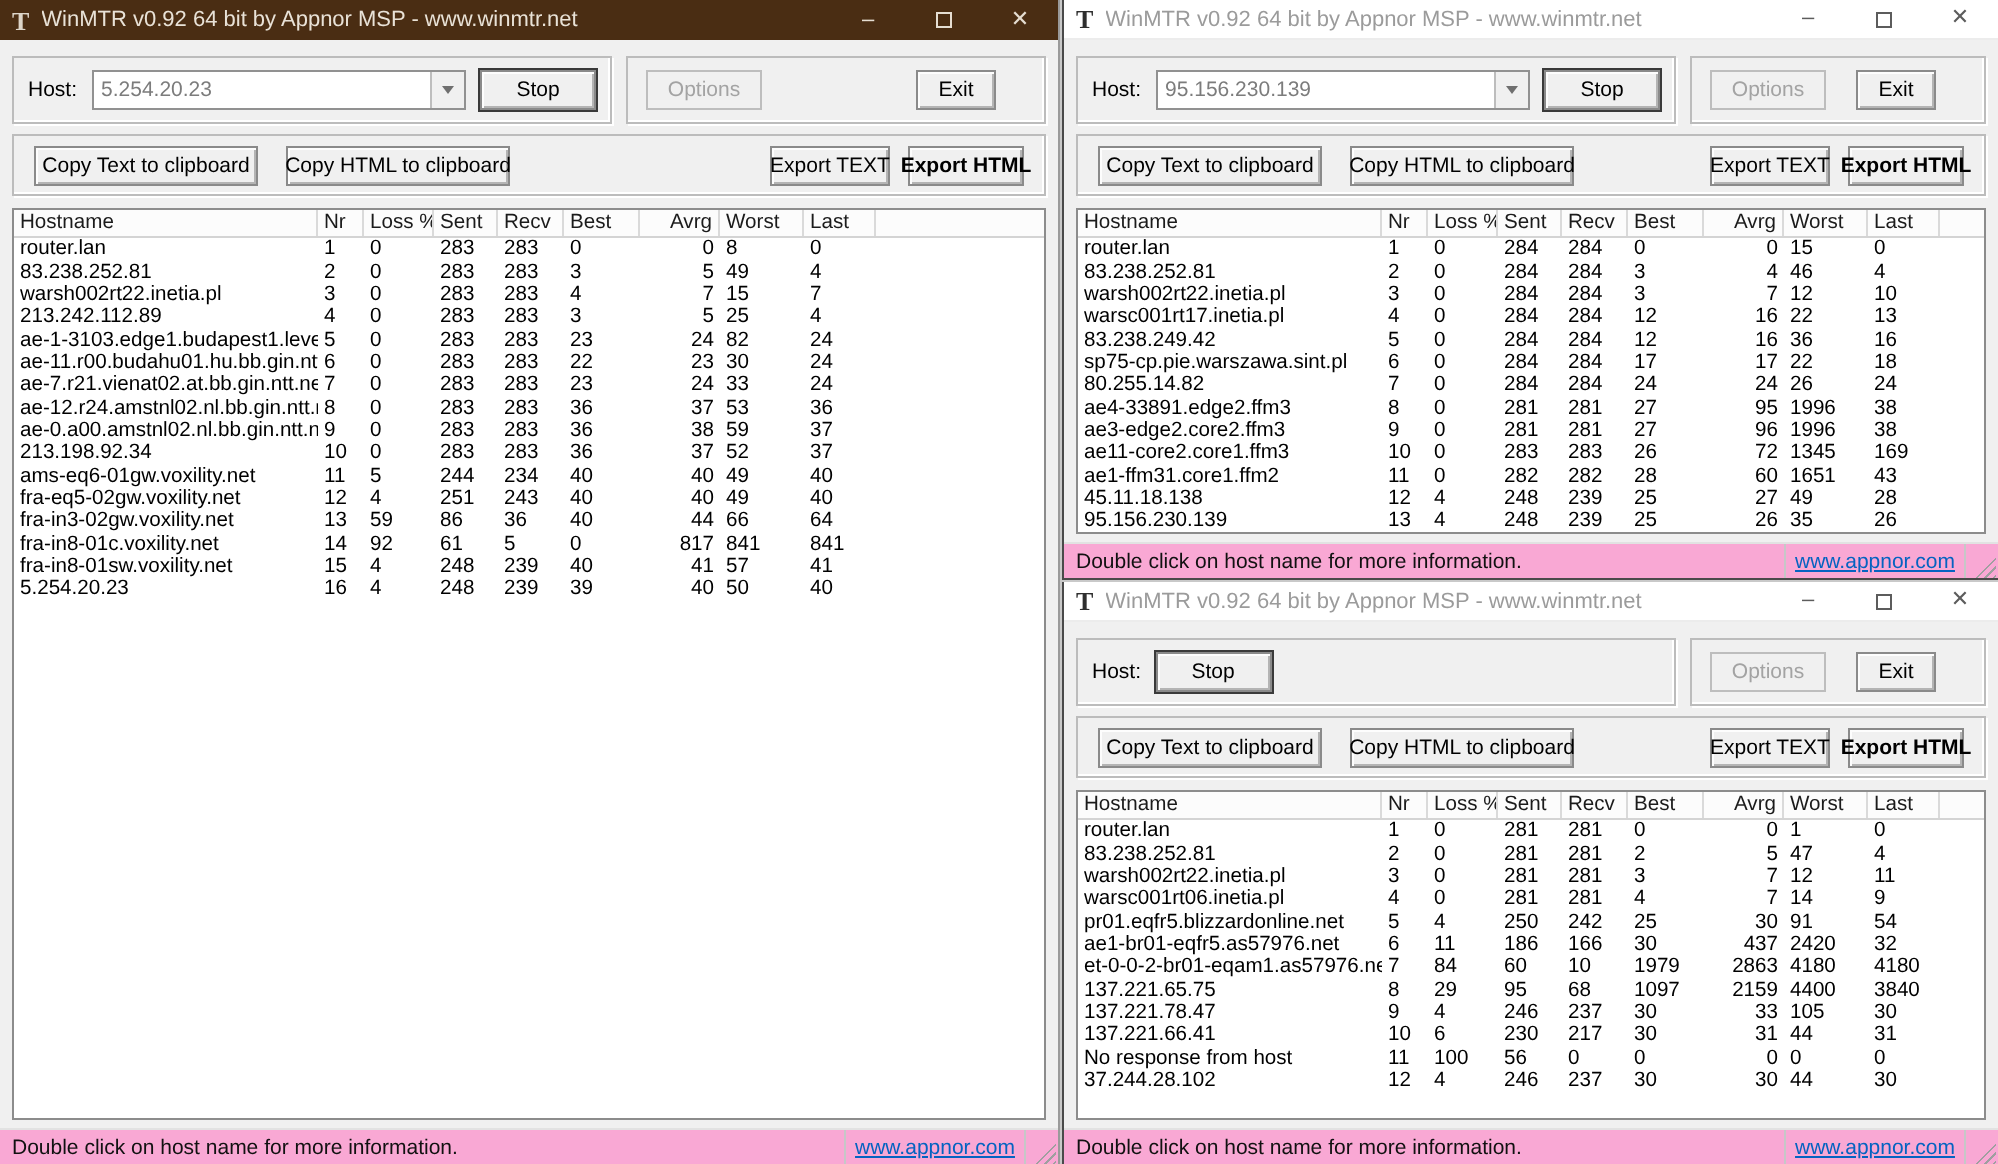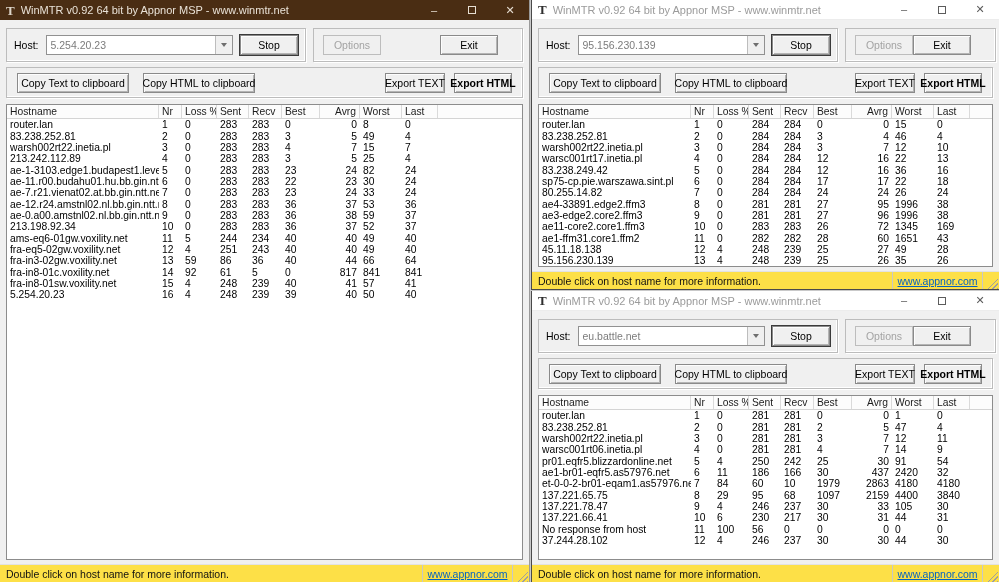--- a/index.html
+++ b/index.html
@@ -47,21 +47,21 @@
   .btn {
     height:20px; background:#f0f0f0; border:1px solid #8a8a8a;
     box-shadow: inset 1px 1px 0 #fdfdfd, inset -1px -1px 0 #b4b4b4;
     font-size:10.5px; color:#000; display:flex; align-items:center; justify-content:center;
     padding:0 6px; white-space:nowrap; font-family:inherit;
   }
   .btn.default  { outline:1px solid #3a3a3a; }
   .btn.disabled { color:#a3a3a3; border-color:#bdbdbd; box-shadow:none; }
   .btn.stop  { width:58px; }
   .btn.opt   { width:58px; }
-  .btn.exit  { width:58px; }
+  .btn.exit  { width:40px; }
   .btn.copyt { width:112px; margin-right:14px; }
   .btn.copyh { width:112px; }
   .btn.expt  { width:60px; margin-right:9px; }
   .btn.exph  { width:58px;font-weight:bold; }
 
   .combo { flex:1; height:20px; background:#ffffff; border:1px solid #919191; display:flex; align-items:stretch; }
   .combo-val { flex:1; font-size:10.5px; color:#7c7c7c; padding:3px 4px 0 4px; white-space:nowrap; overflow:hidden; }
   .combo-arrow { width:17px; background:#f0f0f0; border-left:1px solid #bdbdbd; display:flex; align-items:center; justify-content:center; color:#7a7a7a; }
   .combo-arrow .tri { width:0; height:0; border-left:3px solid transparent; border-right:3px solid transparent; border-top:4px solid #6f6f6f; display:block; }
 
@@ -71,21 +71,21 @@
   .hcell { font-size:10.3px; color:#1b1b1b; padding:1px 3px 0 3px; border-right:1px solid #dadada; overflow:hidden; white-space:nowrap; }
   .tbody { flex:1; overflow:hidden; }
   .trow { display:flex; height:11.35px; align-items:center; }
   .cell { font-size:10.3px; color:#000; padding:0 3px; white-space:nowrap; overflow:hidden; }
   .c-host { width:152px; } .c-nr { width:23px; } .c-loss { width:35px; }
   .c-sent { width:32px; }  .c-recv { width:33px; } .c-best { width:38px; }
   .c-avrg { width:40px;text-align:right; }  .c-worst { width:42px; } .c-last { width:36px; }
   .c-fill { flex:1; border-right:none; }
 
   
-  .statusbar { flex:0 0 auto; height:18px; background:#fde047; border-top:1px solid #e2e2e2; display:flex; align-items:center; }
+  .statusbar { flex:0 0 auto; height:18px; background:#f9a8d4; border-top:1px solid #e2e2e2; display:flex; align-items:center; }
   .status-text { flex:1; height:100%; display:flex; align-items:center; padding:0 6px; font-size:10.5px; color:#111; border-right:1px solid #c7c7c7; white-space:nowrap; overflow:hidden; }
   .status-link-box { width:90px; height:100%; display:flex; align-items:center; justify-content:center; border-right:1px solid #c7c7c7; }
   .applink { color:var(--link,#0563c1); text-decoration:underline; font-size:10.5px; cursor:pointer; }
   .grip { width:13px; height:13px; margin:4px 1px 0 2px; align-self:flex-start;
     background:repeating-linear-gradient(135deg, rgba(0,0,0,0) 0 2px, #9f9f9f 2px 3px);
     clip-path:polygon(100% 0, 100% 100%, 0 100%);
   }
 </style>
 </head>
 <body>
@@ -542,26 +542,20 @@
       <span class="ctl">
           <span class="max-glyph"></span>
         </span>
       <span class="ctl">✕</span>
     </span>
   </div>
   <div class="dialog">
     <div class="ctlrow1">
       <div class="groupbox hostbox">
         <span class="host-label">Host:</span>
-        <div class="combo">
-          <span class="combo-val">eu.battle.net</span>
-          <span class="combo-arrow">
-              <span class="tri"></span>
-            </span>
-        </div>
         <button class="btn stop default">Stop</button>
       </div>
       <div class="groupbox optbox">
         <button class="btn opt disabled">Options</button>
         <button class="btn exit">Exit</button>
       </div>
     </div>
     <div class="groupbox ctlrow2">
       <button class="btn copyt">Copy Text to clipboard</button>
       <button class="btn copyh">Copy HTML to clipboard</button>

